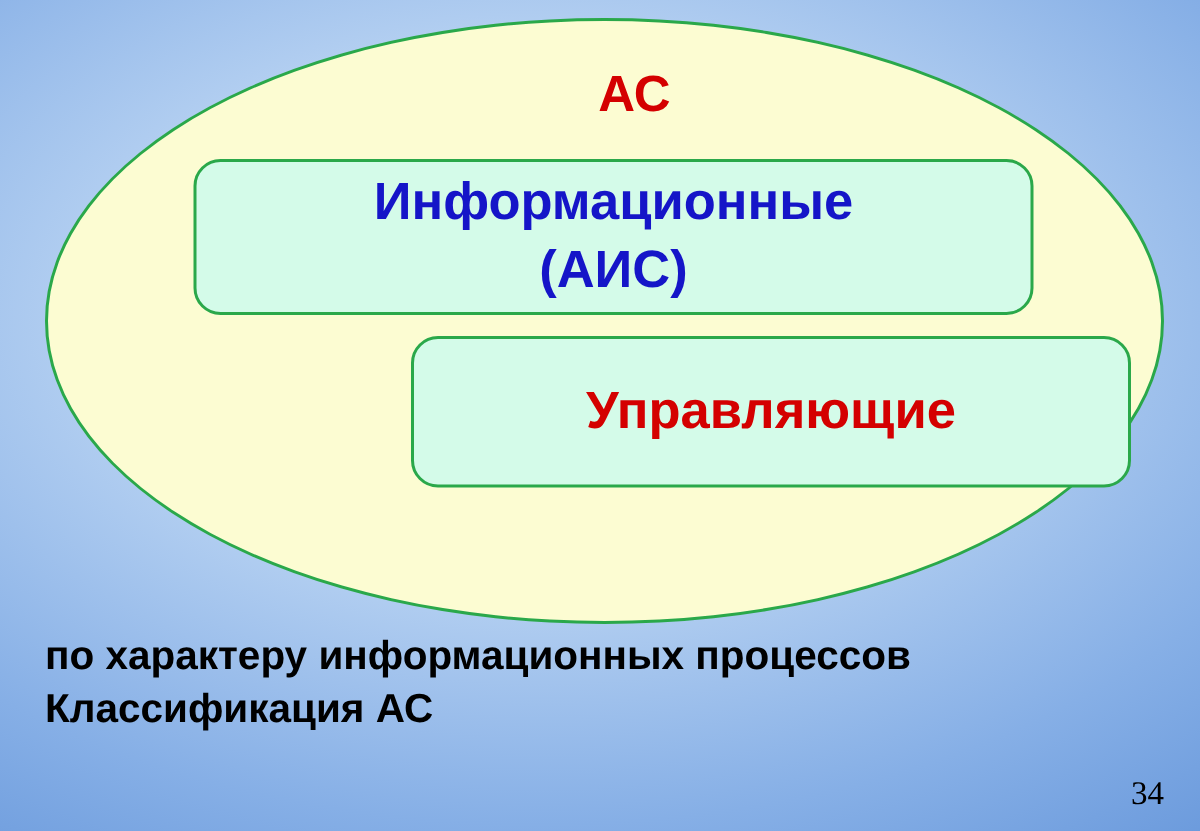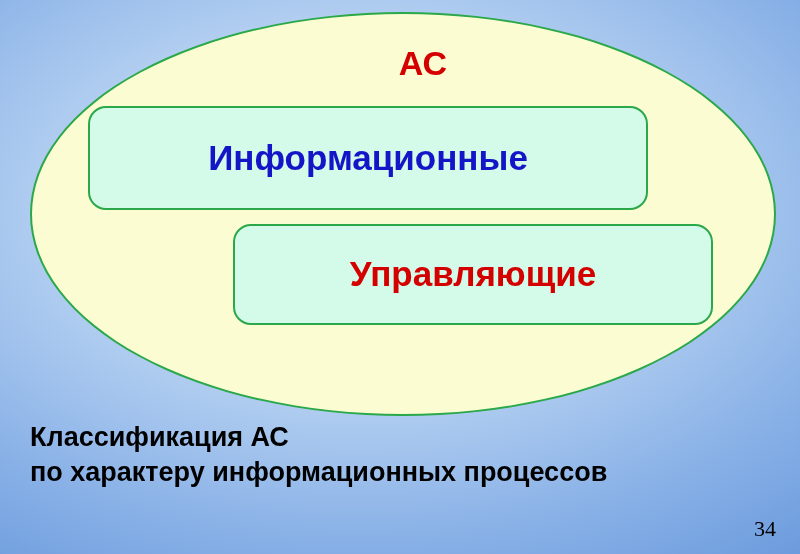--- a/index.html
+++ b/index.html
@@ -45,20 +45,21 @@
     border: 2px solid #2aa84a;
     border-radius: 18px;
     display: flex;
     flex-direction: column;
     align-items: center;
     justify-content: center;
     font-weight: bold;
     font-size: 35px;
     line-height: 1.28;
     text-align: center;
+    margin-left: 41px;
   }
   .box-ais {
     left: 88px;
     top: 106px;
     width: 556px;
     height: 100px;
     color: #1515c8;
   }
   .box-asu {
     left: 233px;
@@ -92,26 +93,27 @@
 <body>
 
 <div>
 
   <div class="ellipse"></div>
 
   <div class="slide-title">АС</div>
 
   <div class="box box-ais">
     <div>Информационные</div>
+    <div>(АИС)</div>
   </div>
 
   <div class="box box-asu">
     <div>Управляющие</div>
   </div>
 
   <div class="caption">
+    <div>по характеру информационных процессов</div>
     <div>Классификация АС</div>
-    <div>по характеру информационных процессов</div>
   </div>
 
   <div class="page-number">34</div>
 
 </div>
 
 </body></html>

